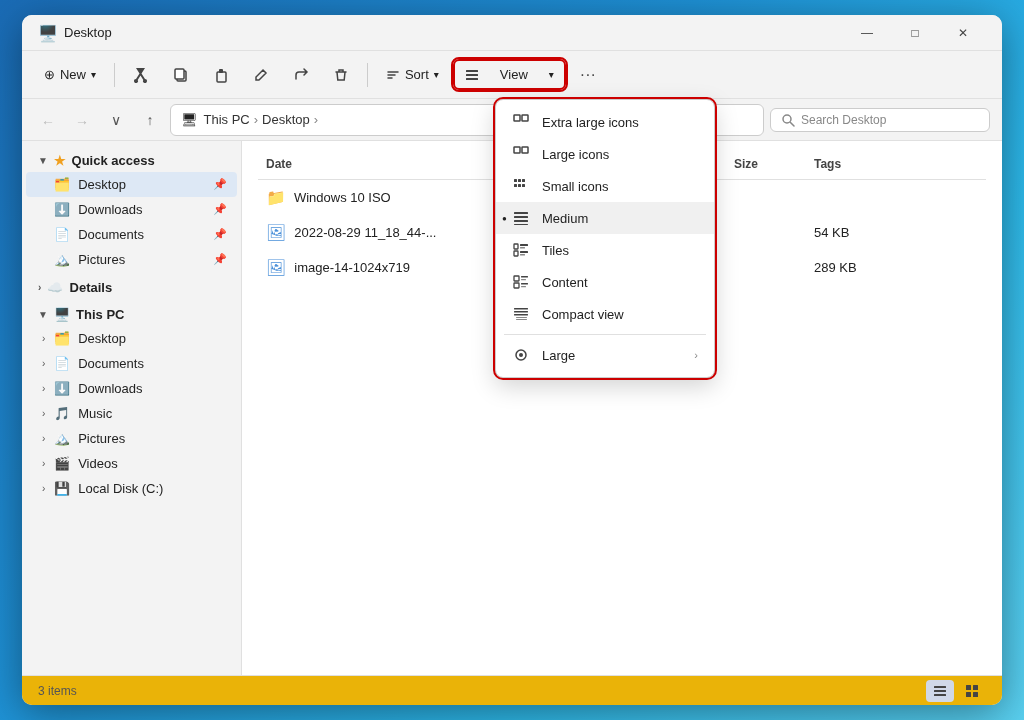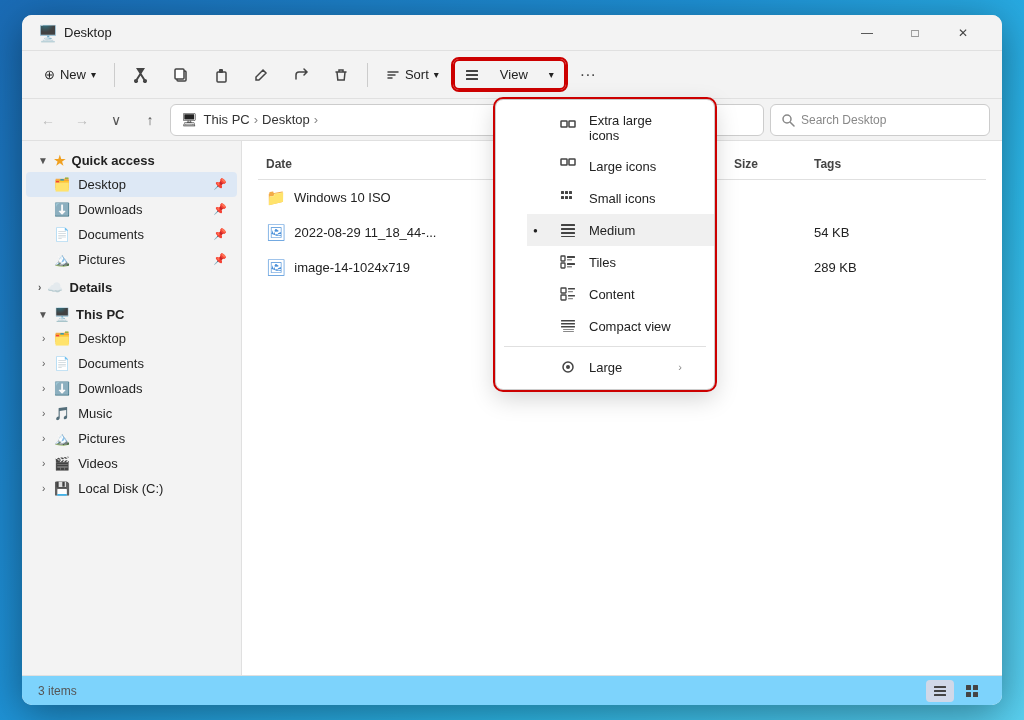--- a/index.html
+++ b/index.html
@@ -153,21 +153,21 @@
     }
     .address-crumb {
       display: flex;
       align-items: center;
       gap: 4px;
     }
     .address-crumb span { color: #333; }
     .address-crumb .sep { color: #888; }
     .search-bar {
       width: 220px;
-      height: 32px;
+      height: 24px;
       background: #fff;
       border: 1px solid #ccc;
       border-radius: 6px;
       display: flex;
       align-items: center;
       padding: 0 10px;
       gap: 6px;
       font-size: 13px;
       color: #888;
     }
@@ -265,21 +265,21 @@
     }
     .file-icon {
       font-size: 16px;
       flex-shrink: 0;
     }
     .folder-icon { color: #f0c020; }
     .image-icon { color: #4a90d9; }
 
     
     .status-bar {
-      background: #7dd3fc;
+      background: #eab308;
       height: 30px;
       display: flex;
       align-items: center;
       padding: 0 16px;
       border-top: 1px solid #e0e0e0;
       font-size: 12px;
       color: #555;
       justify-content: space-between;
     }
     .status-right {
@@ -308,26 +308,25 @@
       border-radius: 8px;
       box-shadow: 0 8px 24px rgba(0,0,0,0.18);
       padding: 6px 0;
       z-index: 200;
       outline: 2.5px solid #cc0000;
     }
     .menu-item {
       display: flex;
       align-items: center;
       gap: 12px;
-      padding: 7px 32px;
+      padding: 7px 16px;
       font-size: 13px;
       color: #222;
       cursor: pointer;
       position: relative;
-      margin-left: 31px;
     }
     .menu-item.active-item { background: #f0f0f0; }
     .menu-item .bullet {
       position: absolute;
       left: 6px;
       font-size: 8px;
       color: #222;
     }
     .menu-icon {
       width: 18px;

